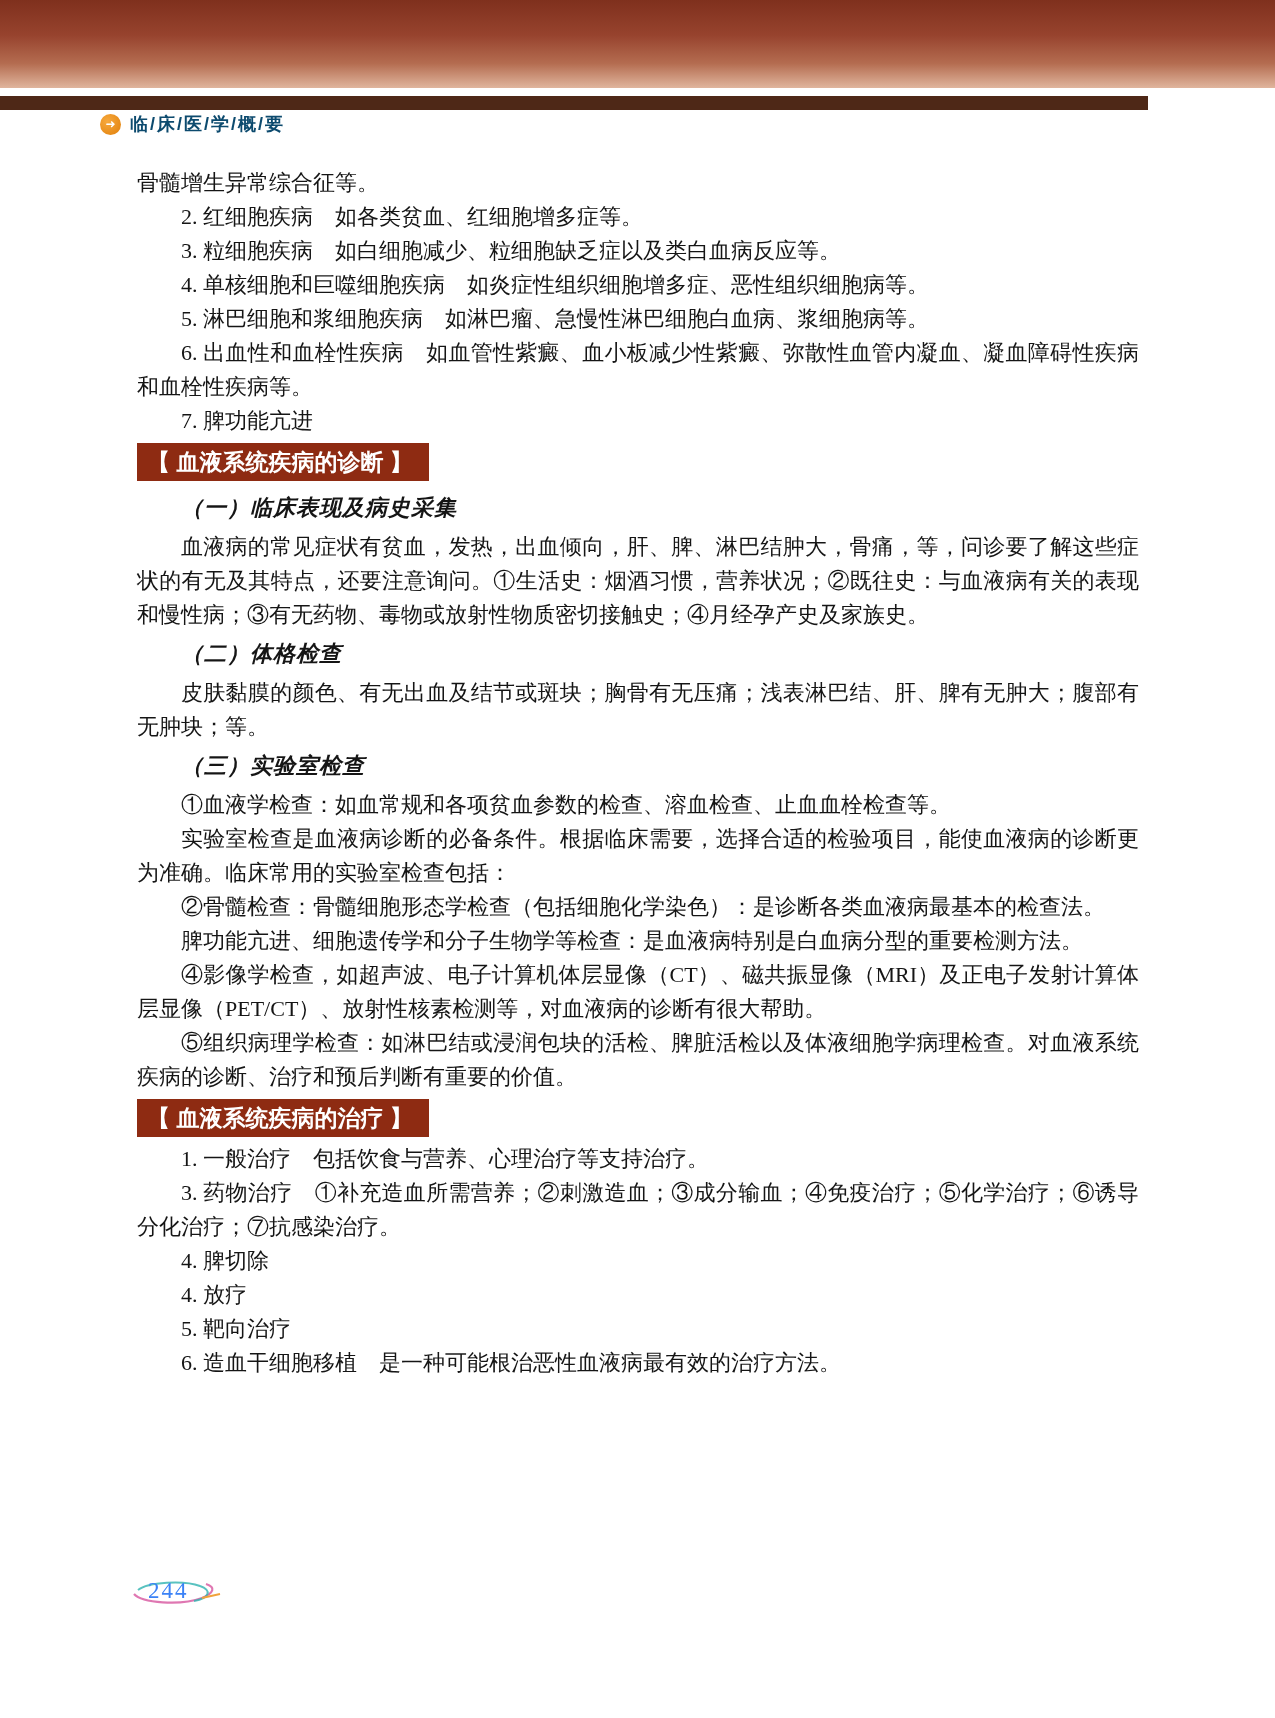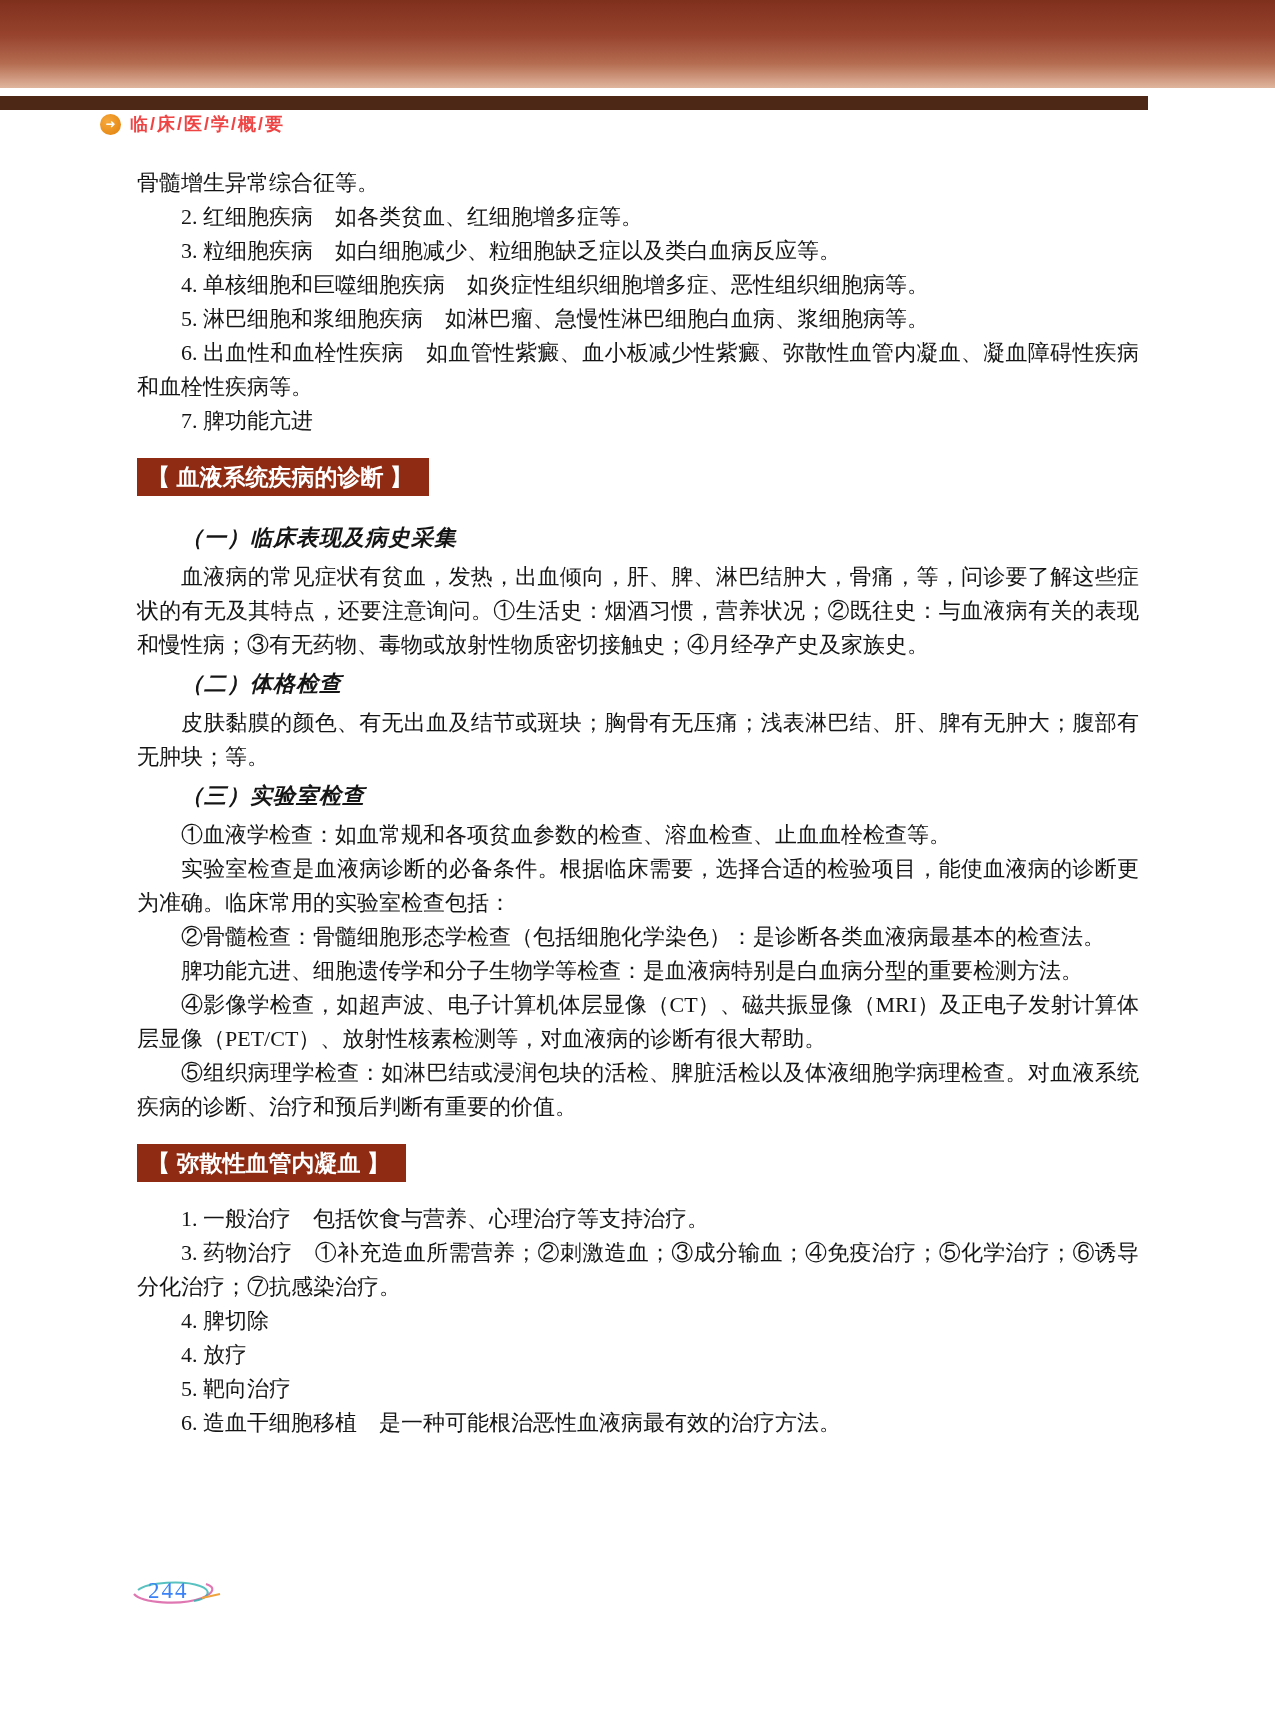--- a/index.html
+++ b/index.html
@@ -45,35 +45,35 @@
     justify-content: center;
     font-size: 12px;
     font-family: "DejaVu Sans", sans-serif;
     flex: 0 0 auto;
   }
   .header-icon::before { content: "➜"; }
   .header-title {
     font-family: "Liberation Sans", "DejaVu Sans", sans-serif;
     font-weight: bold;
     font-size: 18px;
-    color: #ef4444;
+    color: #0c4a6e;
     letter-spacing: 2px;
   }
   
   .content {
     position: absolute;
     top: 166px; left: 137px;
     width: 1002px;
     font-size: 22px;
     line-height: 34px;
     text-align: justify;
   }
   .para { text-indent: 2em; }
   .para.no-indent { text-indent: 0; }
-  .banner-row { margin: 20px 0; }
+  .banner-row { margin: 5px 0; }
   .banner {
     display: inline-block;
     background: #8e2b12;
     color: #ffffff;
     font-family: "Liberation Sans", "DejaVu Sans", sans-serif;
     font-weight: bold;
     font-size: 23px;
     line-height: 38px;
     padding: 0 16px 0 10px;
   }
@@ -135,21 +135,21 @@
 
     <p class="subhead">（三）实验室检查</p>
     <p class="para">①血液学检查：如血常规和各项贫血参数的检查、溶血检查、止血血栓检查等。</p>
     <p class="para">实验室检查是血液病诊断的必备条件。根据临床需要，选择合适的检验项目，能使血液病的诊断更为准确。临床常用的实验室检查包括：</p>
     <p class="para">②骨髓检查：骨髓细胞形态学检查（包括细胞化学染色）：是诊断各类血液病最基本的检查法。</p>
     <p class="para">脾功能亢进、细胞遗传学和分子生物学等检查：是血液病特别是白血病分型的重要检测方法。</p>
     <p class="para">④影像学检查，如超声波、电子计算机体层显像（CT）、磁共振显像（MRI）及正电子发射计算体层显像（PET/CT）、放射性核素检测等，对血液病的诊断有很大帮助。</p>
     <p class="para">⑤组织病理学检查：如淋巴结或浸润包块的活检、脾脏活检以及体液细胞学病理检查。对血液系统疾病的诊断、治疗和预后判断有重要的价值。</p>
 
     <div class="banner-row">
-      <div class="banner">【 弥散性血管内凝血 】</div>
+      <div class="banner">【 血液系统疾病的治疗 】</div>
     </div>
 
     <p class="para">1. 一般治疗　包括饮食与营养、心理治疗等支持治疗。</p>
     <p class="para">3. 药物治疗　①补充造血所需营养；②刺激造血；③成分输血；④免疫治疗；⑤化学治疗；⑥诱导分化治疗；⑦抗感染治疗。</p>
     <p class="para">4. 脾切除</p>
     <p class="para">4. 放疗</p>
     <p class="para">5. 靶向治疗</p>
     <p class="para">6. 造血干细胞移植　是一种可能根治恶性血液病最有效的治疗方法。</p>
 
   </main>

